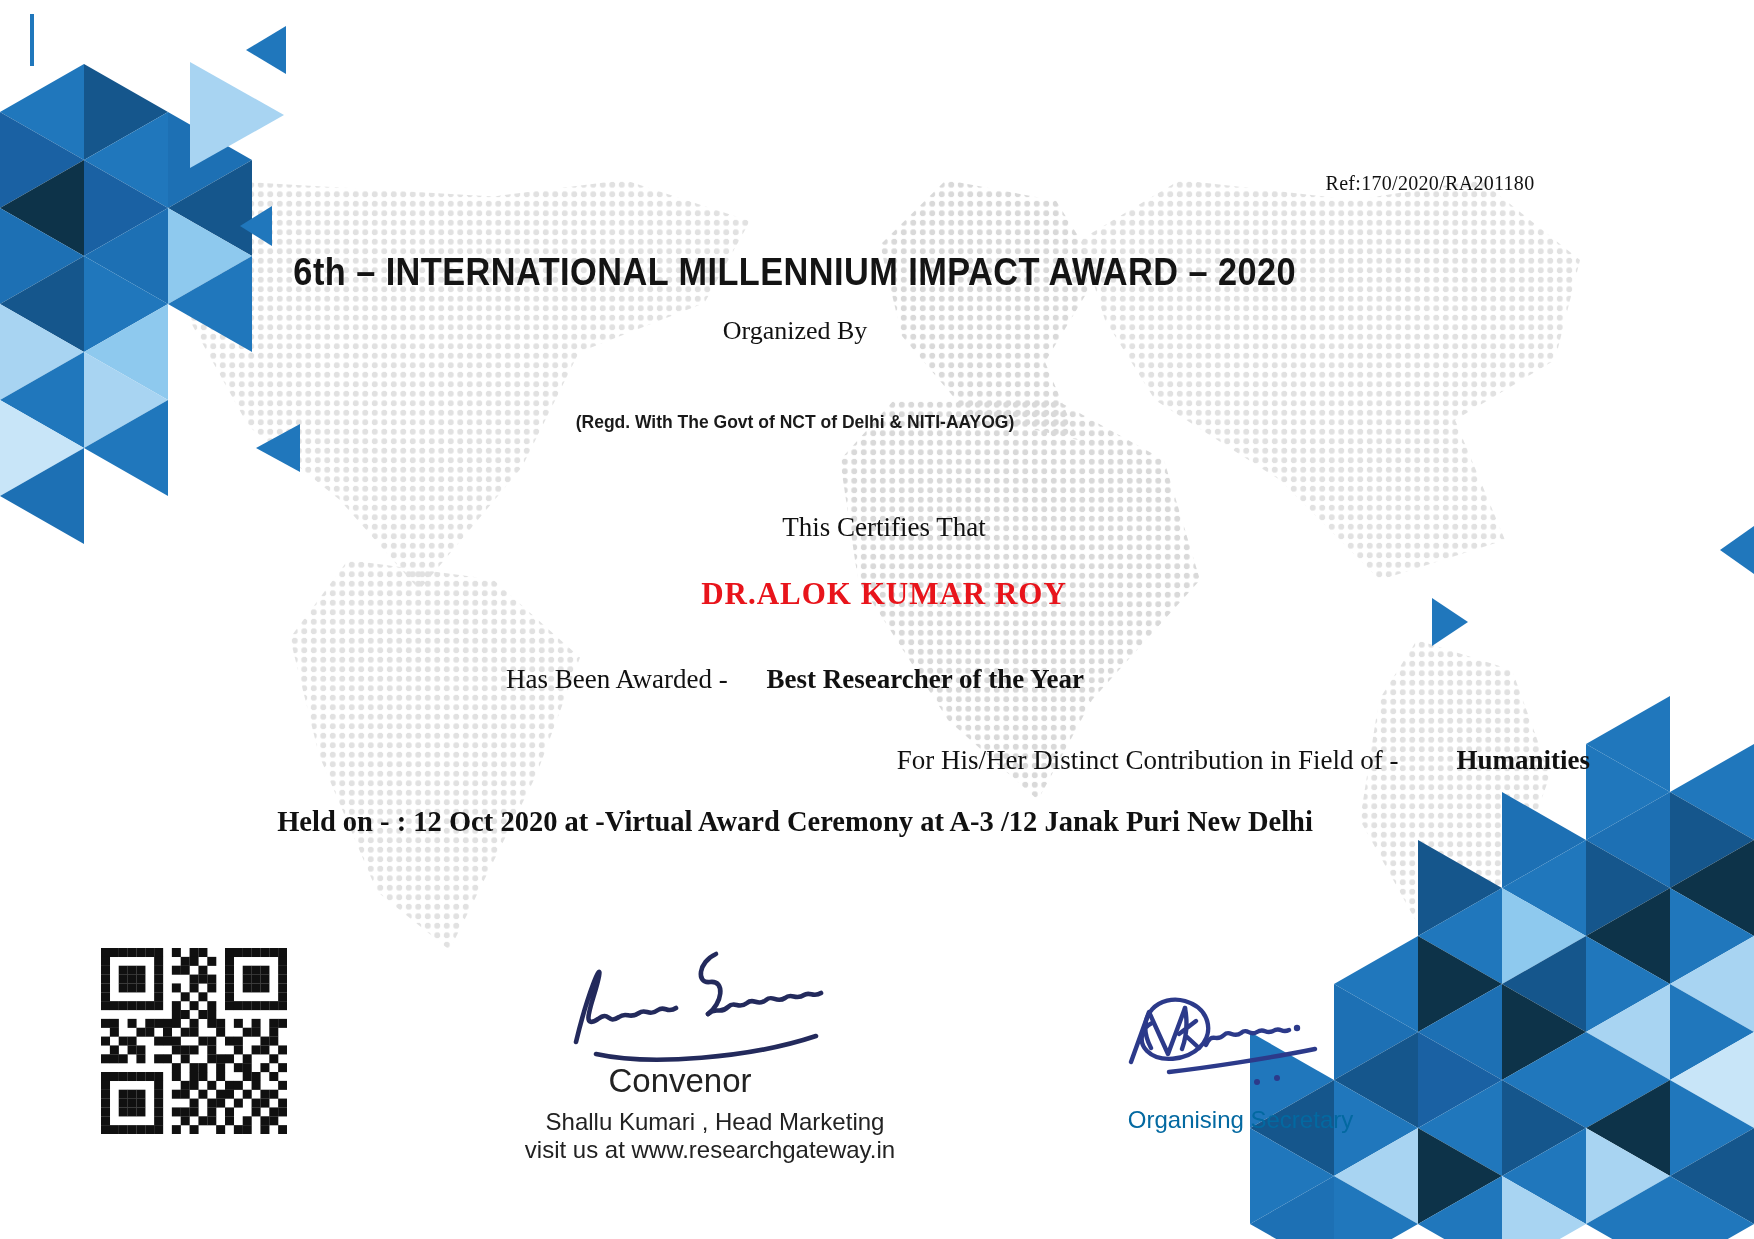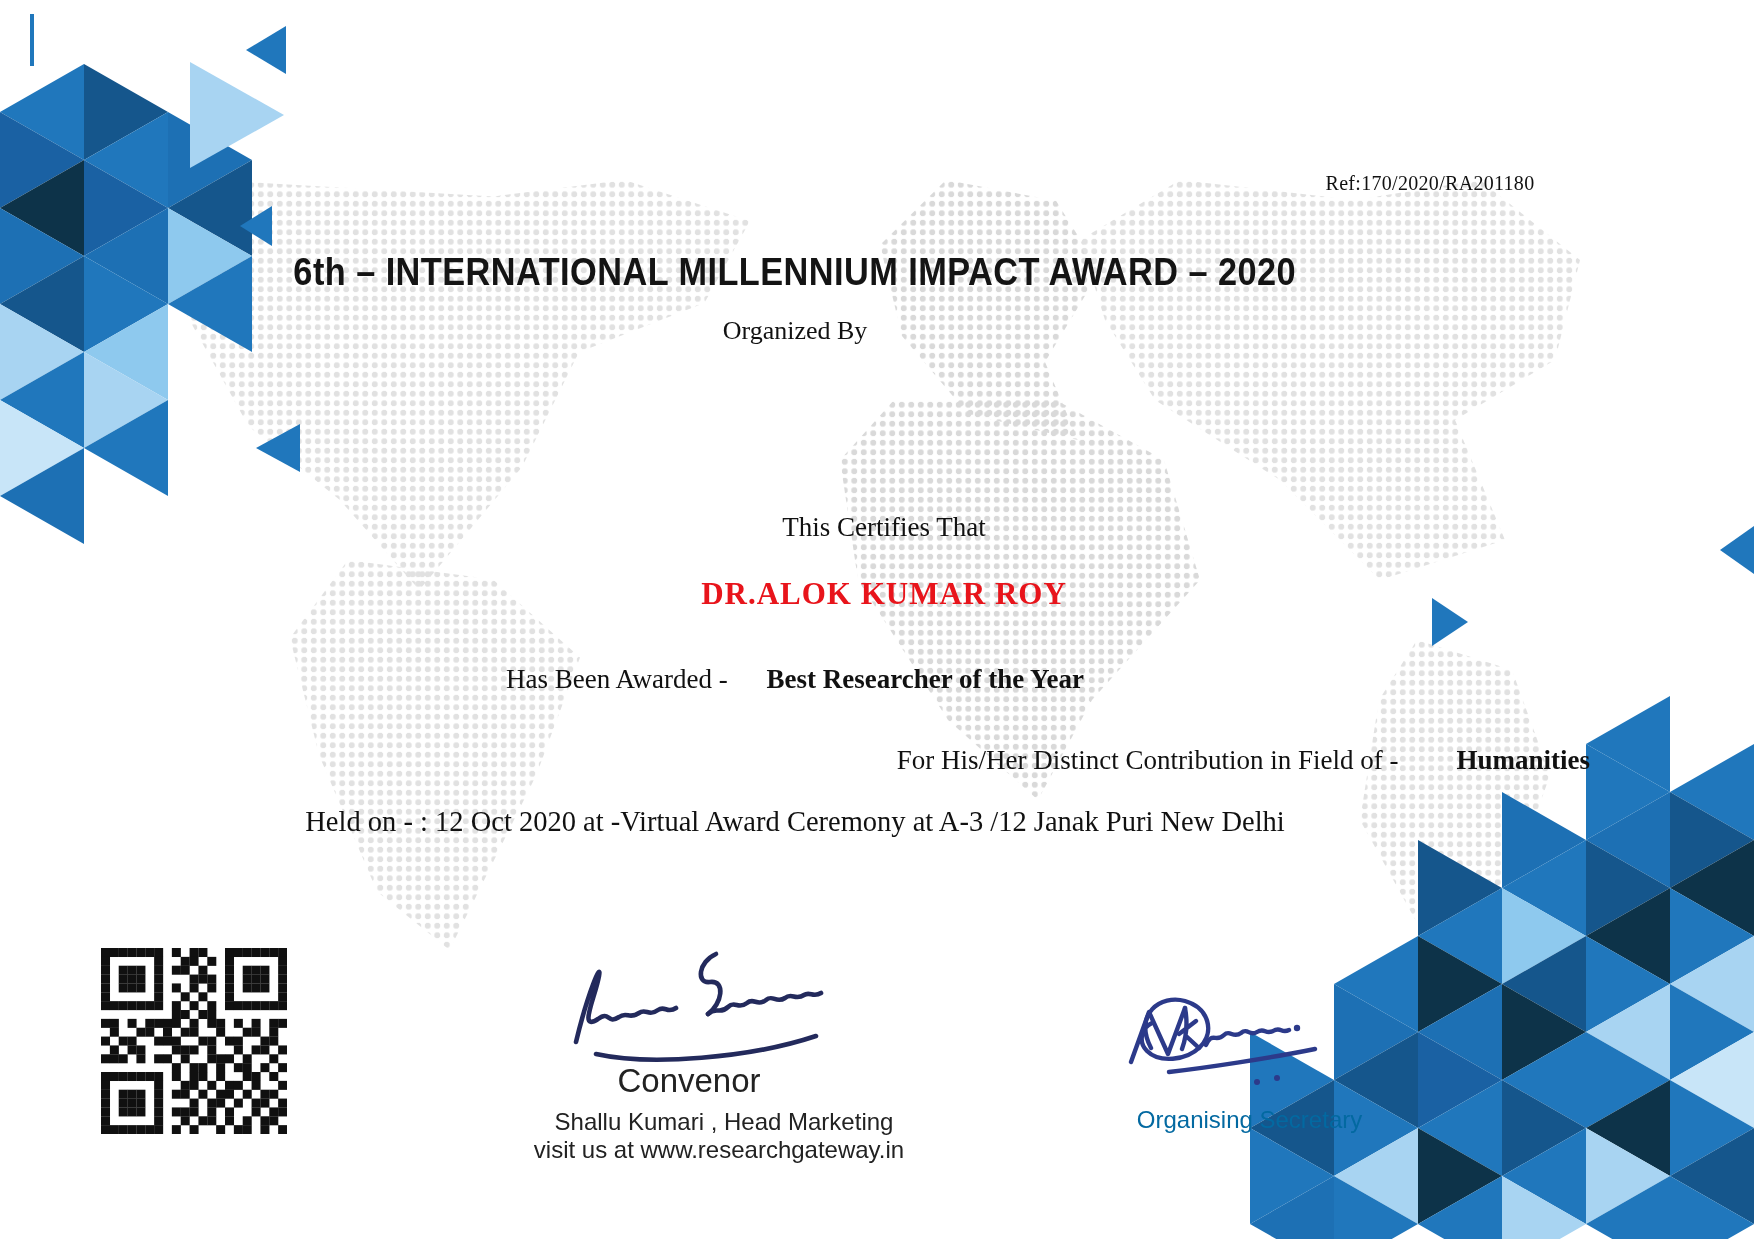--- a/index.html
+++ b/index.html
@@ -25,22 +25,22 @@
   .organized{left:0;top:316px;width:1590px;font-size:26px;}
   .orgname{left:0;top:378px;width:1590px;font-size:27px;font-weight:bold;}
   .regd{left:0;top:412px;width:1590px;font-family:"Liberation Sans",sans-serif;
     font-weight:bold;font-size:17.5px;color:#1a1a1a;}
   .certifies{left:0;top:512px;width:1768px;font-size:27px;}
   .recipient{left:0;top:576px;width:1768px;font-size:31px;font-weight:bold;letter-spacing:1px;}
   .awarded{left:0;top:664px;width:1590px;font-size:27px;}
   .awarded b,.field b{font-weight:bold;margin-left:32px;}
   .field{left:0;top:745px;width:1590px;font-size:27px;text-align:right;}
   .field b{padding-left:26px;}
-  .held{left:0;top:806px;width:1590px;font-size:28.5px;font-weight:normal;}
-  .sans{font-family:"Liberation Sans",sans-serif;margin-left:9px;}
+  .held{left:0;top:806px;width:1590px;font-size:28.5px;font-weight:bold;}
+  .sans{font-family:"Liberation Sans",sans-serif;}
   .convenor-label{left:530px;top:1062px;width:300px;font-size:33px;color:#222;}
   .sig-detail{left:470px;top:1108px;width:490px;font-size:24px;color:#222;}
   .sig-site{left:470px;top:1136px;width:480px;font-size:24px;color:#222;}
   .orgsec-label{left:1068px;top:1106px;width:345px;font-size:24px;color:#0369a1;}
   .qr{left:101px;top:948px;}
 </style>
 </head>
 <body>
 
 <div class="page">
@@ -138,20 +138,21 @@
       <polygon points="192,78 192,126 228,102" fill="#2077bc"></polygon>
       <polygon points="514,6 514,54 480,30" fill="#2077bc"></polygon>
     </svg>
 
   <div class="txt ref" style="left:1280px;top:172px;width:300px;">Ref:170/2020/RA201180</div>
 
   <div class="txt title-wrap">
     <span class="title-inner">6th – INTERNATIONAL MILLENNIUM IMPACT AWARD – 2020</span>
   </div>
   <div class="txt organized">Organized By</div>
+  <div class="txt regd">(Regd. With The Govt of NCT of Delhi &amp; NITI-AAYOG)</div>
 
   <div class="txt certifies">This Certifies That</div>
   <div class="txt recipient" style="color:#e8141b;">DR.ALOK KUMAR ROY</div>
 
   <div class="txt awarded"><span>Has Been Awarded - </span><b>Best Researcher of the Year</b></div>
 
   <div class="txt field"><span>For His/Her Distinct Contribution in Field of -</span><b>Humanities</b></div>
 
   <div class="txt held">Held on - : 12 Oct 2020 at -Virtual Award Ceremony at A-3 /12 Janak Puri New Delhi</div>
 

